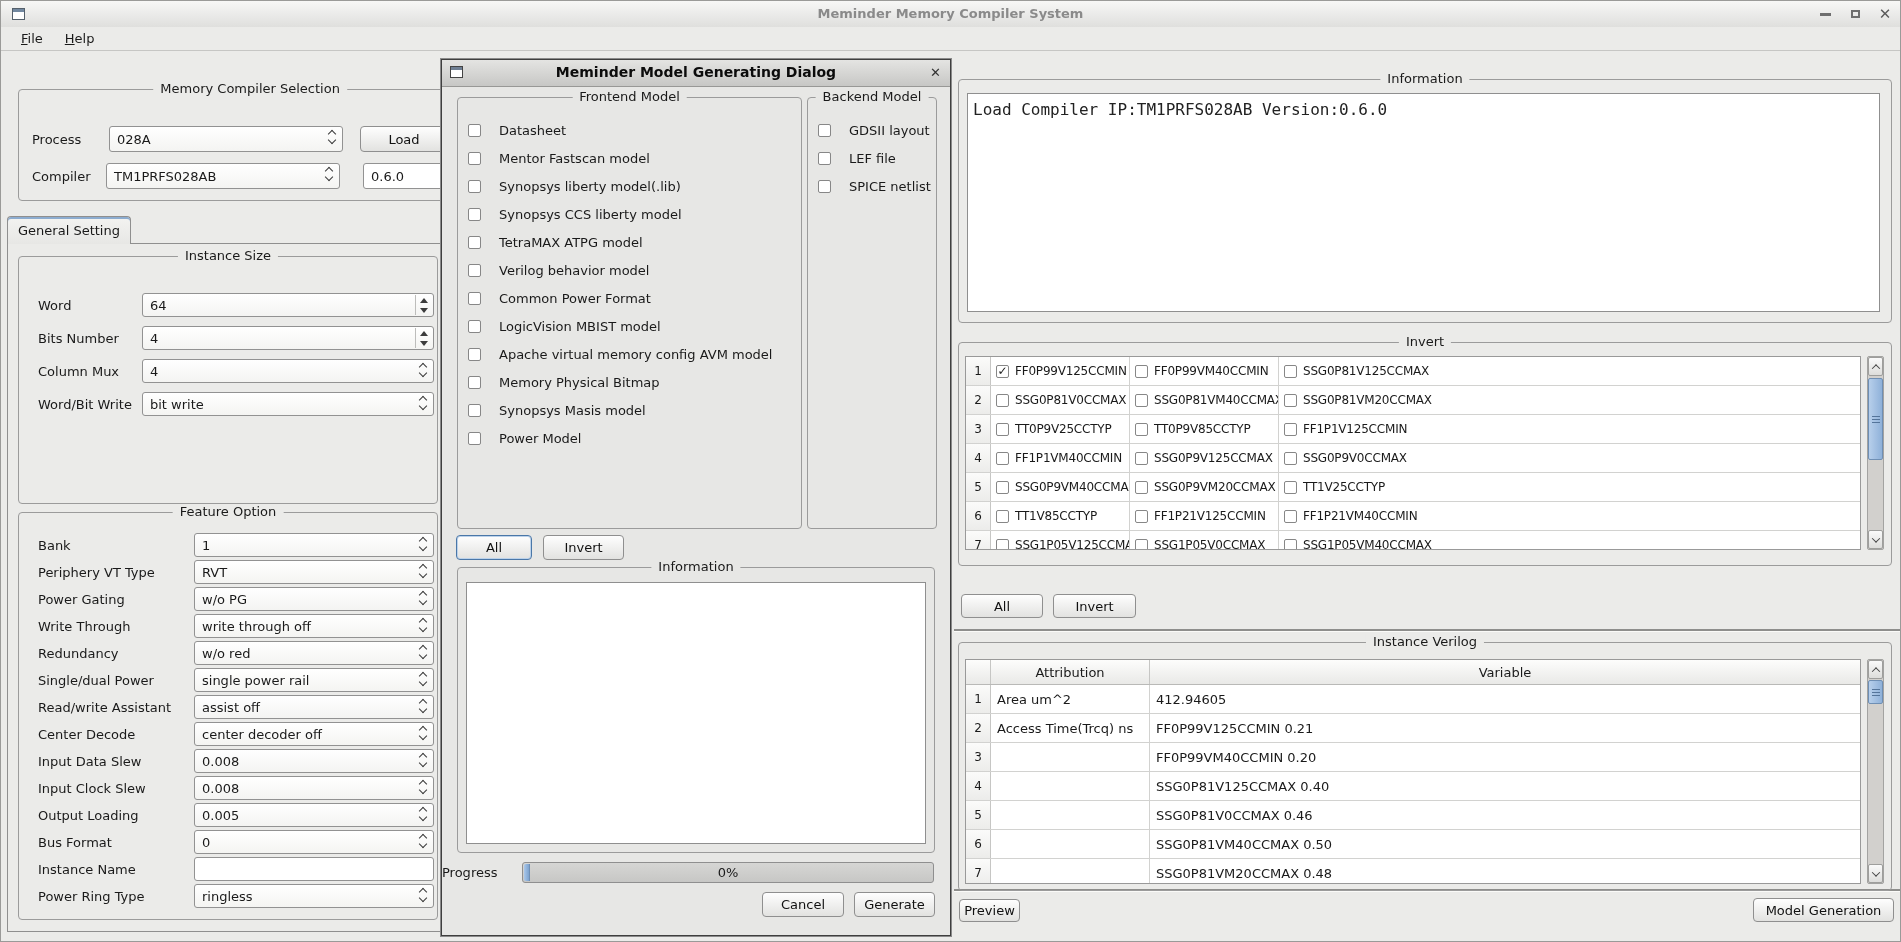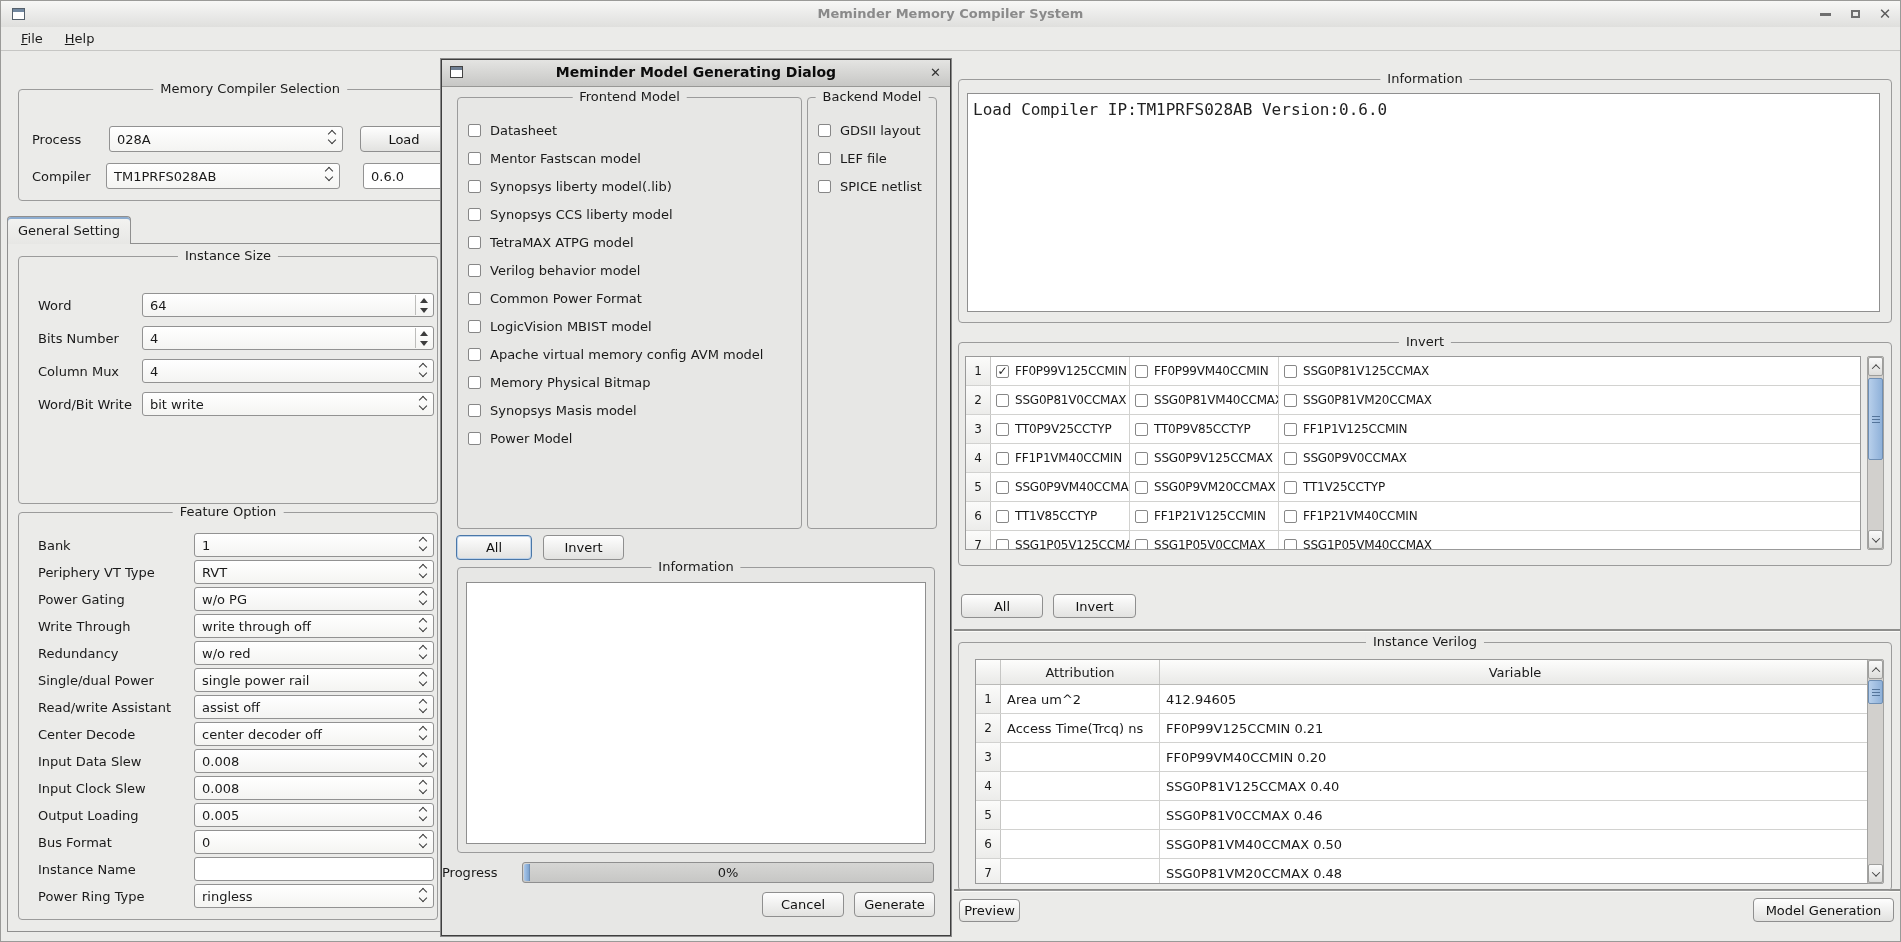--- a/index.html
+++ b/index.html
@@ -75,21 +75,21 @@
   .dtitlebar{position:absolute;left:0;top:0;right:0;height:26px;
              background:linear-gradient(#e4e4e2,#c7c7c5);border-bottom:1px solid #989896;}
   .dtitlebar .dtitle{position:absolute;left:0;right:0;top:4px;text-align:center;
              font-weight:bold;font-size:14px;color:#0b0b0b;}
   .dicon{position:absolute;left:8px;top:6px;width:13px;height:12px;border:1px solid #444;
          background:#fff;box-sizing:border-box;}
   .dicon .bar{height:3px;background:#6e7e92;}
   .dclose{position:absolute;right:9px;top:5px;font-weight:bold;font-size:13px;color:#333;}
   .dialog .gtitle{background:#e7e7e5;}
   .chk-list{padding:18px 0 0 10px;display:flex;flex-direction:column;}
-  .chk-row{display:flex;align-items:center;gap:9px;height:28px;}
+  .chk-row{display:flex;align-items:center;gap:18px;height:28px;}
   .dinfo-area{position:absolute;left:8px;top:14px;right:8px;bottom:8px;background:#fff;
               border:1px solid #8f8f8f;box-sizing:border-box;}
   .plabel{position:absolute;left:0;top:805px;}
   .pbar{position:absolute;left:80px;top:802px;width:412px;height:21px;border:1px solid #8f8f8f;
         border-radius:3px;background:linear-gradient(#d6d6d4,#c7c7c5);display:flex;align-items:center;
         justify-content:center;box-sizing:border-box;}
   .pfill{position:absolute;left:1px;top:1px;bottom:1px;width:5px;border-radius:2px 0 0 2px;
          background:linear-gradient(90deg,#aac8ea,#7da3cf);border-right:1px solid #6f8fb4;}
   
   .hsep{position:absolute;left:953px;width:948px;height:3px;
@@ -558,21 +558,21 @@
       <div class="sb-btn down">
           <span class="sb-chev d"></span>
         </div>
     </div>
   </div>
   <div class="btn" style="left:960px;top:593px;width:82px;height:24px;">All</div>
   <div class="btn" style="left:1052px;top:593px;width:83px;height:24px;">Invert</div>
 
   <div class="group" style="left:957px;top:641px;width:934px;height:249px;">
     <div class="gtitle">Instance Verilog</div>
-    <div class="tbl" style="left:16px;top:16px;width:896px;height:225px;">
+    <div class="tbl" style="left:6px;top:16px;width:896px;height:225px;">
       <div class="ohead">
         <div class="oh num"></div>
         <div class="oh attr">Attribution</div>
         <div class="oh vari">Variable</div>
       </div>
       <div>
 
           <div class="orow">
             <div class="cnum">1</div>
             <div class="ocell attr">Area um^2</div>

